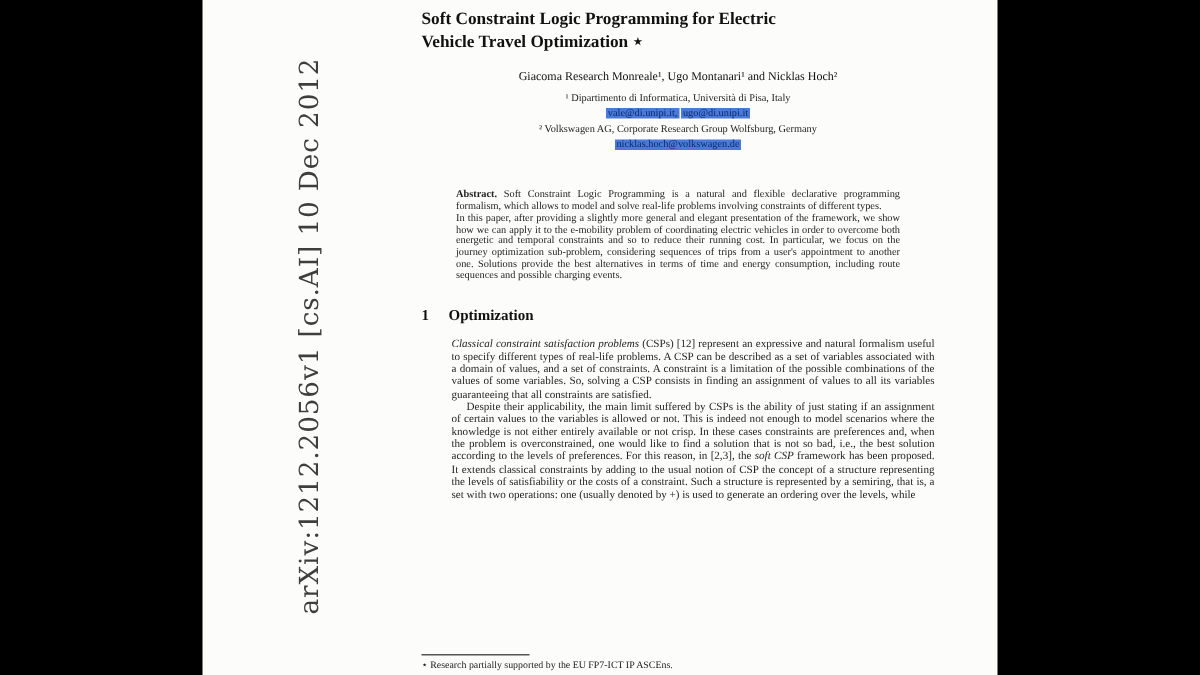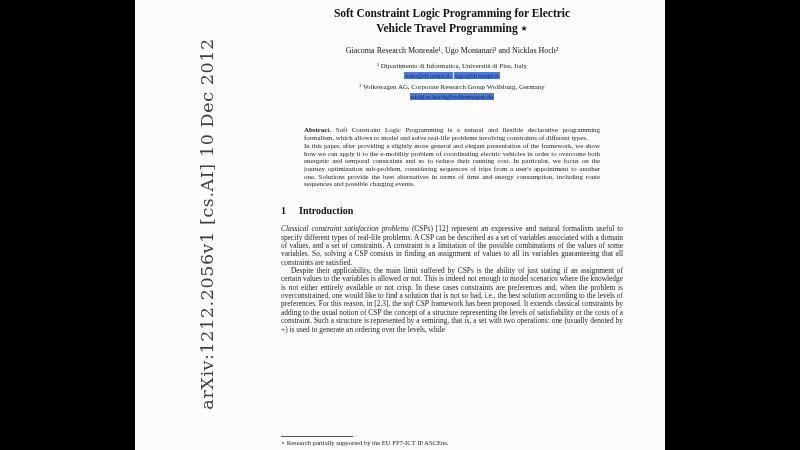--- a/index.html
+++ b/index.html
@@ -17,38 +17,38 @@
     position:absolute; left:72px; top:224px;
     transform:translate(-50%,-50%) rotate(-90deg);
     white-space:nowrap;
     font-size:17.5px; letter-spacing:0.6px; color:#3e3e3e;
     font-family:"DejaVu Serif","Liberation Serif",serif;
   }
   .content {
     position:absolute; left:146px; top:6px; width:342px;
   }
   .paper-title {
-    text-align:center; font-weight:bold; font-size:11.5px; line-height:1.3;
+    text-align:left; font-weight:bold; font-size:11.5px; line-height:1.3;
     color:#111;
   }
   .authors-line { text-align:center; font-size:8px; margin-top:10px; color:#111; }
   .affils { text-align:center; font-size:6.9px; line-height:1.5; margin-top:6px; color:#222; }
   .email-link {
     background:#4a79d9; color:#0d2a6b; padding:0 1px;
     text-decoration:none; cursor:pointer;
   }
   .abstract-block {
     margin:24px 23px 0 23px; font-size:6.9px; line-height:1.12;
     text-align:justify; color:#222;
   }
   .abstract-label { font-weight:bold; }
   .section-heading { margin-top:17px; font-size:10px; font-weight:bold; color:#111; }
   .sec-num { display:inline-block; margin-right:13px; }
   .body-para {
-    font-size:7.4px; line-height:1.13; text-align:justify; color:#1e1e1e;
+    font-size:7.4px; line-height:1.13; text-align:justify; color:#1e1e1e;margin-left:20px;
   }
   .body-para.first { margin-top:9px; }
   .body-para.indent { text-indent:10px; }
   .italic { font-style:italic; }
   .footnote {
     position:absolute; left:146px; bottom:3px; width:342px;
     font-size:6.6px; color:#222;
   }
   .footnote-rule { width:72px; border-top:0.8px solid #555; margin-bottom:2.5px; }
 </style>
@@ -57,21 +57,21 @@
 
 <div class="stage">
   <div class="page">
 
     <div class="arxiv-stamp">arXiv:1212.2056v1  [cs.AI]  10 Dec 2012</div>
 
     <div class="content">
 
       <div class="paper-title">
         <div>Soft Constraint Logic Programming for Electric</div>
-        <div>Vehicle Travel Programming ⋆</div>
+        <div>Vehicle Travel Optimization ⋆</div>
       </div>
 
       <div class="authors-line">Giacoma Research Monreale¹, Ugo Montanari¹ and Nicklas Hoch²</div>
 
       <div class="affils">
         <div>¹ Dipartimento di Informatica, Università di Pisa, Italy</div>
         <div>
           <span class="email-link">vale@di.unipi.it,</span><span> </span><span class="email-link">ugo@di.unipi.it</span>
         </div>
         <div>² Volkswagen AG, Corporate Research Group Wolfsburg, Germany</div>
@@ -79,21 +79,21 @@
           <span class="email-link">nicklas.hoch@volkswagen.de</span>
         </div>
       </div>
 
       <div class="abstract-block">
         <p><span class="abstract-label">Abstract.</span><span> Soft Constraint Logic Programming is a natural and flexible declarative programming formalism, which allows to model and solve real-life problems involving constraints of different types.</span></p>
         <p>In this paper, after providing a slightly more general and elegant presentation of the framework, we show how we can apply it to the e-mobility problem of coordinating electric vehicles in order to overcome both energetic and temporal constraints and so to reduce their running cost. In particular, we focus on the journey optimization sub-problem, considering sequences of trips from a user's appointment to another one. Solutions provide the best alternatives in terms of time and energy consumption, including route sequences and possible charging events.</p>
       </div>
 
       <div class="section-heading">
-        <span class="sec-num">1</span><span>Introduction</span>
+        <span class="sec-num">1</span><span>Optimization</span>
       </div>
 
       <p class="body-para first"><span class="italic">Classical constraint satisfaction problems</span><span> (CSPs) [12] represent an expressive and natural formalism useful to specify different types of real-life problems. A CSP can be described as a set of variables associated with a domain of values, and a set of constraints. A constraint is a limitation of the possible combinations of the values of some variables. So, solving a CSP consists in finding an assignment of values to all its variables guaranteeing that all constraints are satisfied.</span></p>
 
       <p class="body-para indent"><span>Despite their applicability, the main limit suffered by CSPs is the ability of just stating if an assignment of certain values to the variables is allowed or not. This is indeed not enough to model scenarios where the knowledge is not either entirely available or not crisp. In these cases constraints are preferences and, when the problem is overconstrained, one would like to find a solution that is not so bad, i.e., the best solution according to the levels of preferences. For this reason, in [2,3], the </span><span class="italic">soft CSP</span><span> framework has been proposed. It extends classical constraints by adding to the usual notion of CSP the concept of a structure representing the levels of satisfiability or the costs of a constraint. Such a structure is represented by a semiring, that is, a set with two operations: one (usually denoted by +) is used to generate an ordering over the levels, while</span></p>
 
     </div>
 
     <div class="footnote">
       <div class="footnote-rule"></div>

